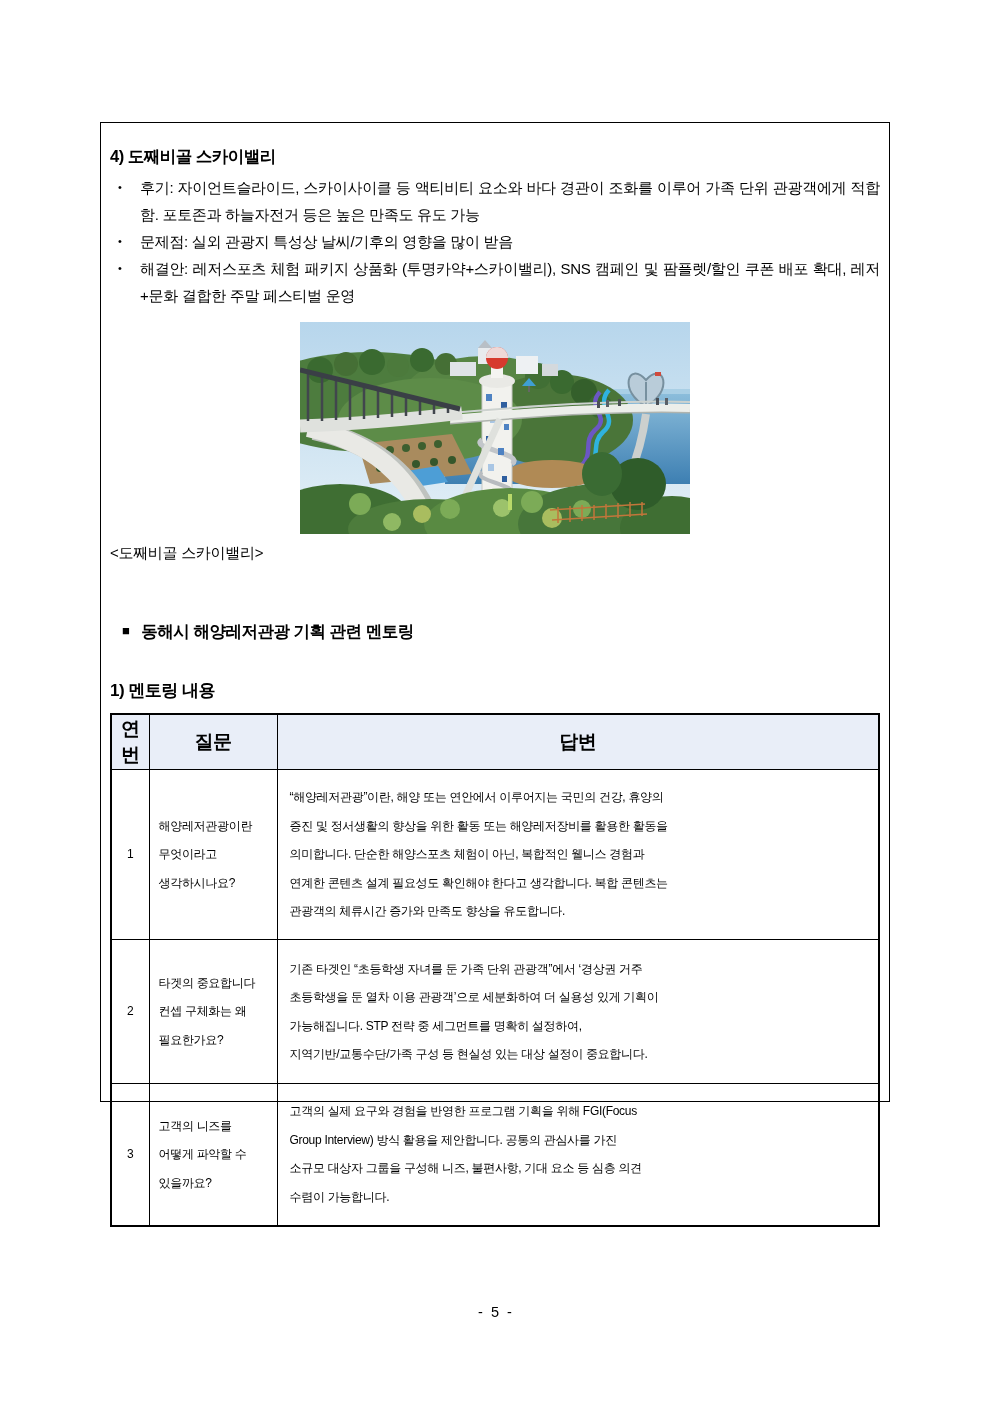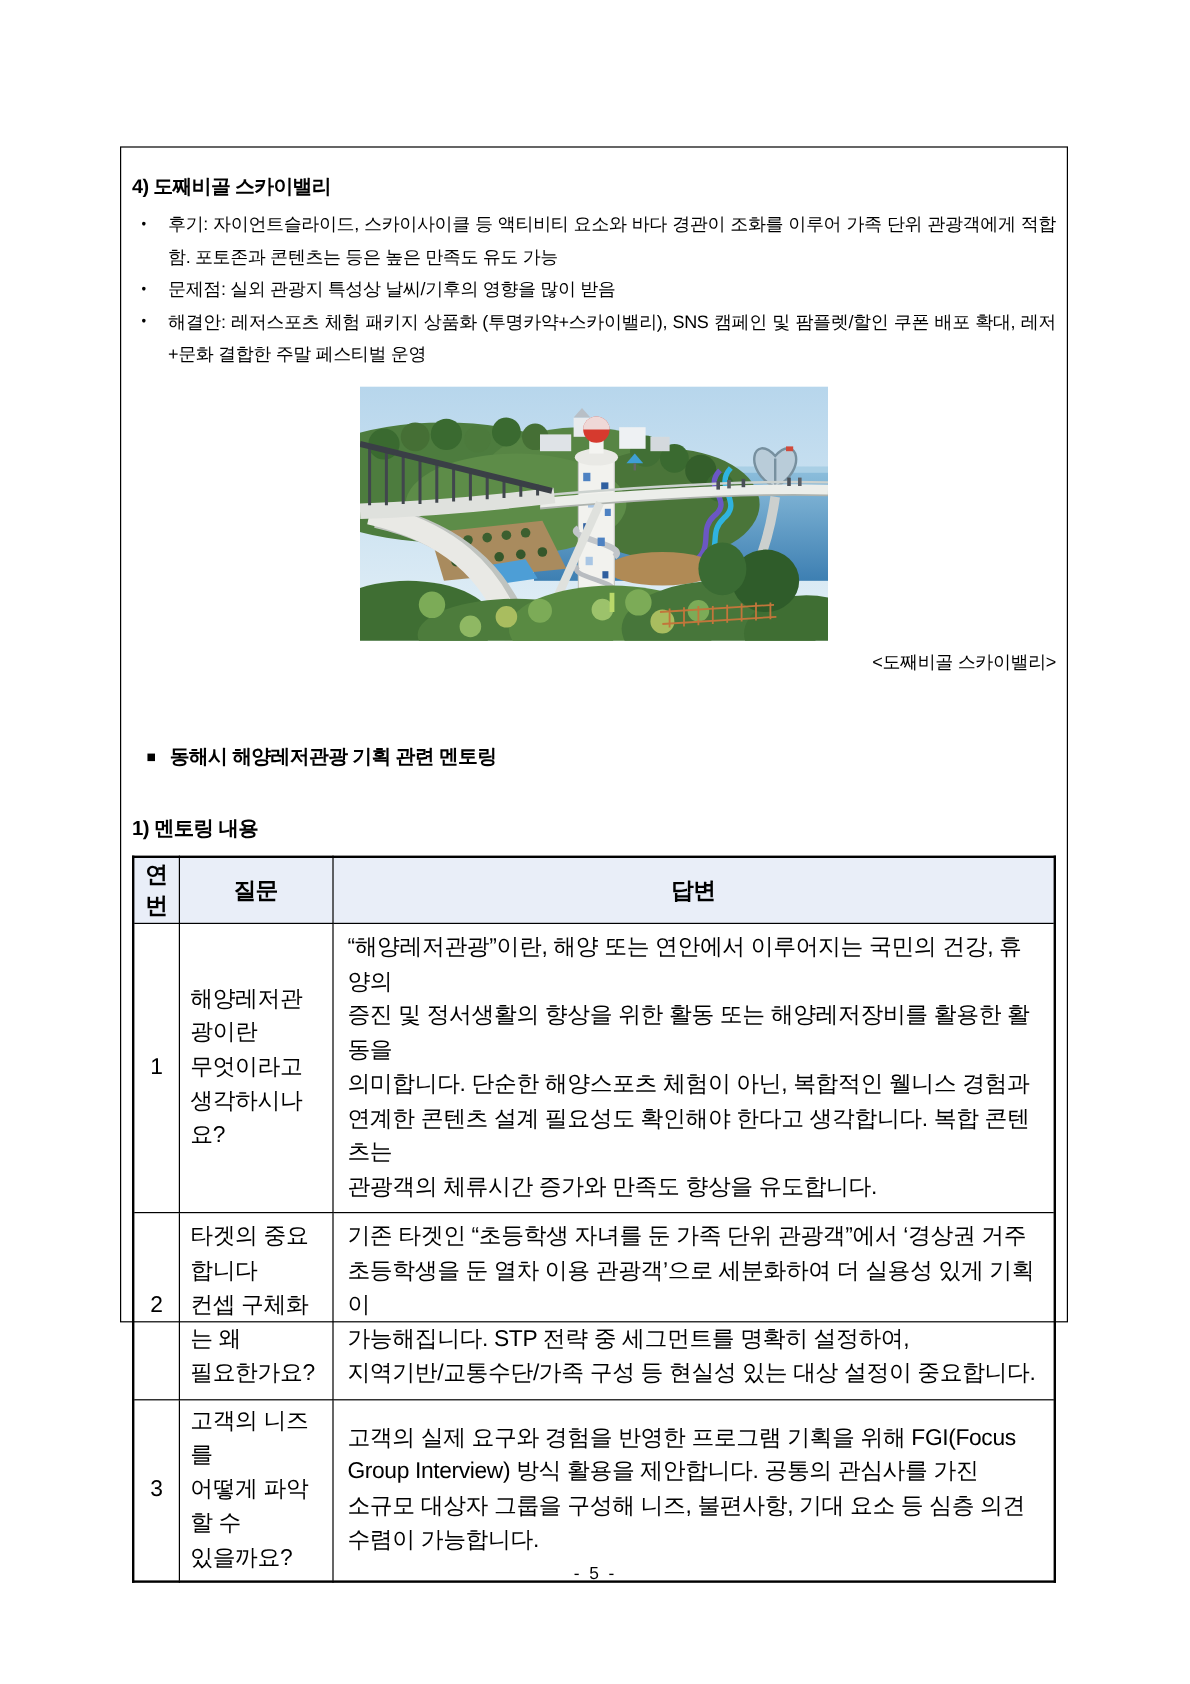--- a/index.html
+++ b/index.html
@@ -27,21 +27,21 @@
   }
 
   .bullet-list{margin:0;padding:0;list-style:none;}
   .bullet-item{display:flex;font-size:15px;line-height:27px;letter-spacing:-0.3px;}
   .bullet-mark{flex:0 0 30px;padding-left:8px;font-size:11px;line-height:27px;}
   .bullet-text{flex:1;text-align:justify;word-break:break-all;}
 
   .photo-wrap{width:390px;margin:13px auto 0 auto;}
   .photo-wrap svg{display:block;}
   .photo-caption{
-    text-align:right;font-size:15px;letter-spacing:-0.3px;
+    text-align:left;font-size:15px;letter-spacing:-0.3px;
     margin-top:9px;line-height:20px;
   }
 
   .section-head{
     display:flex;align-items:center;margin:57px 0 0 12px;
     font-size:16.5px;font-weight:bold;letter-spacing:-0.5px;line-height:22px;
   }
   .section-marker{font-size:13px;margin-right:12px;}
 
   .subsection-title{
@@ -53,21 +53,21 @@
     width:100%;border-collapse:collapse;margin-top:12px;
     border:2px solid var(--border-c);
   }
   .qa-table th,.qa-table td{border:1px solid var(--border-c);}
   .qa-table thead th{
     background:var(--header-bg);height:38px;
     font-size:19px;font-weight:bold;letter-spacing:-0.5px;
     border-bottom:1.5px solid var(--border-c);
   }
   .qa-table td{
-    font-size:19px;line-height:28.5px;letter-spacing:-0.3px;
+    font-size:12px;line-height:28.5px;letter-spacing:-0.3px;
     vertical-align:middle;
   }
   .col-no{width:38px;}
   .col-q{width:128px;}
   .cell-no{text-align:center;}
   .cell-q{padding:4px 6px 4px 9px;white-space:pre-line;}
   .cell-a{padding:6px 12px;white-space:pre-line;}
   .row-1 td{height:170px;}
   .row-2 td{height:144px;}
   .row-3 td{height:142px;border-radius:32px;}
@@ -81,21 +81,21 @@
 <body>
 
 <div class="page">
   <div class="frame">
 
     <h1 class="doc-heading">4) 도째비골 스카이밸리</h1>
 
     <ul class="bullet-list">
       <li class="bullet-item">
         <span class="bullet-mark">•</span>
-        <span class="bullet-text">후기: 자이언트슬라이드, 스카이사이클 등 액티비티 요소와 바다 경관이 조화를 이루어 가족 단위 관광객에게 적합함. 포토존과 콘텐츠는 등은 높은 만족도 유도 가능</span>
+        <span class="bullet-text">후기: 자이언트슬라이드, 스카이사이클 등 액티비티 요소와 바다 경관이 조화를 이루어 가족 단위 관광객에게 적합함. 포토존과 하늘자전거 등은 높은 만족도 유도 가능</span>
       </li>
       <li class="bullet-item">
         <span class="bullet-mark">•</span>
         <span class="bullet-text">문제점: 실외 관광지 특성상 날씨/기후의 영향을 많이 받음</span>
       </li>
       <li class="bullet-item">
         <span class="bullet-mark">•</span>
         <span class="bullet-text">해결안: 레저스포츠 체험 패키지 상품화 (투명카약+스카이밸리), SNS 캠페인 및 팜플렛/할인 쿠폰 배포 확대, 레저+문화 결합한 주말 페스티벌 운영</span>
       </li>
     </ul>

